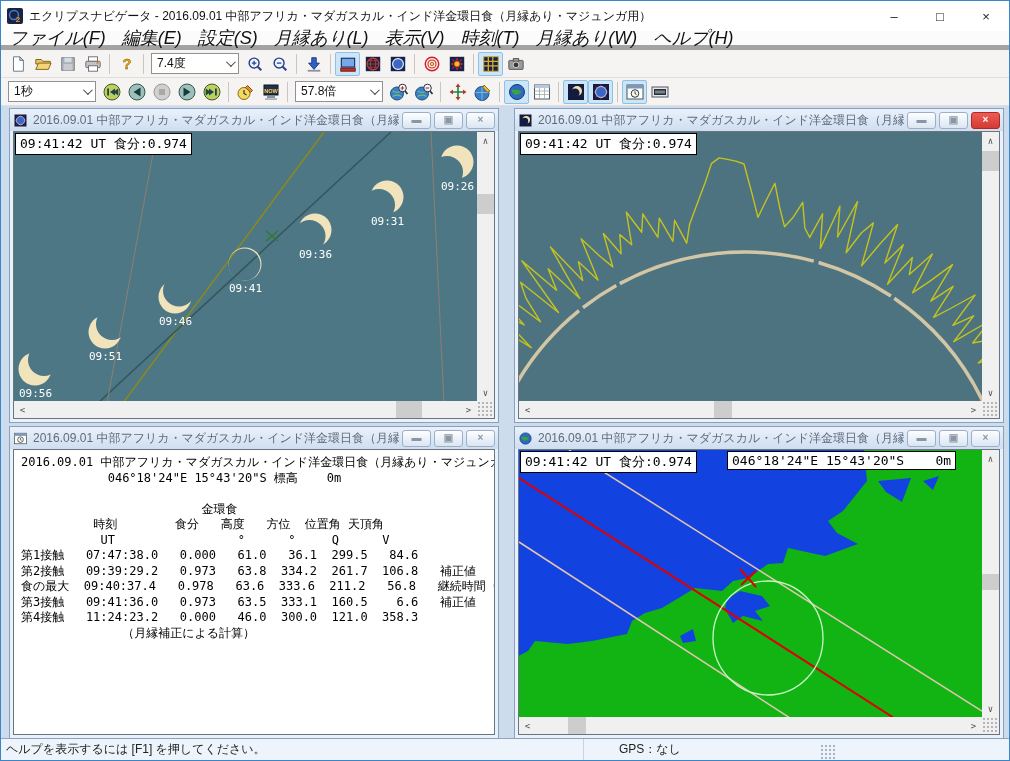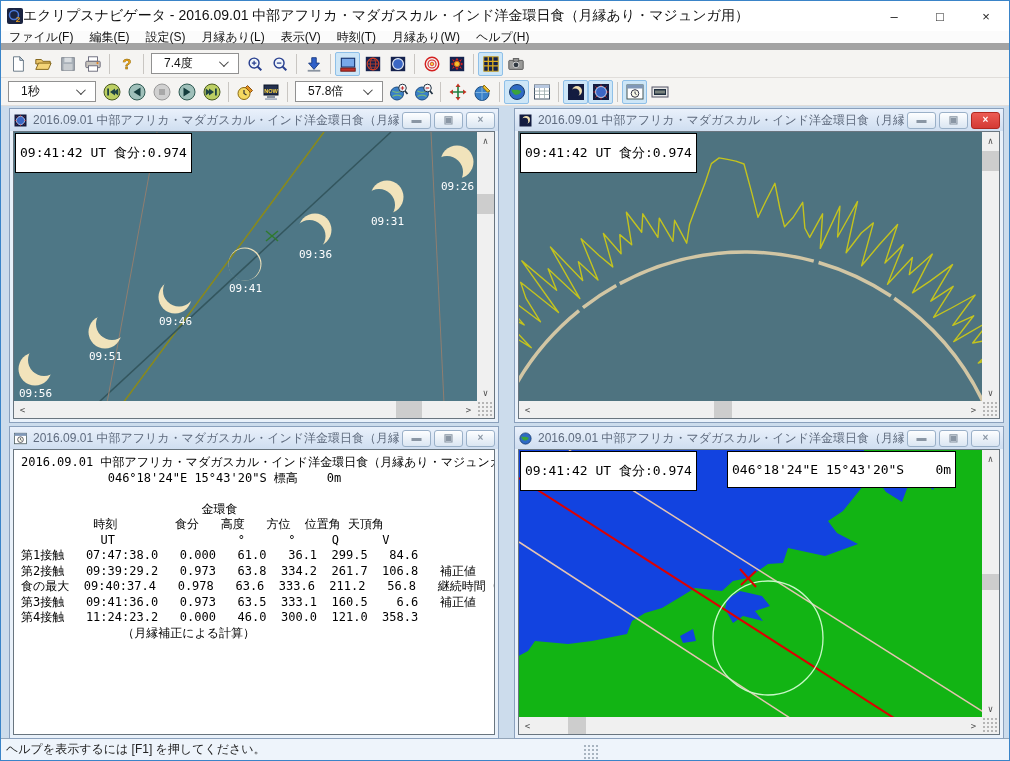--- a/index.html
+++ b/index.html
@@ -2,36 +2,36 @@
 <html><head>
 <meta charset="utf-8">
 <style>
   * { margin:0; padding:0; box-sizing:border-box; }
   html,body { background:#888; }
   body { font-family:"Liberation Sans", sans-serif; }
   .app { width:1010px; height:761px; background:#fff; border:1px solid #3a84c8;
          display:flex; flex-direction:column; overflow:hidden; position:relative; }
   
   .titlebar { height:30px; background:#fff; display:flex; align-items:center; padding-left:6px; flex:none; }
-  .titlebar .ttext { font-size:14px; color:#111; flex:1; white-space:nowrap; overflow:hidden; }
+  .titlebar .ttext { font-size:12px; color:#111; margin-left:6px; flex:1; white-space:nowrap; overflow:hidden; }
   .winctl { display:flex; height:100%; }
   .winctl div { width:46px; display:flex; align-items:center; justify-content:center;
                 font-size:13px; color:#222; }
   
-  .menubar { height:19px; background:#fbfbfb; display:flex; align-items:center; font-size:12px; color:#111; flex:none; border-bottom:7px solid #a3a3a3;}
+  .menubar { height:19px; background:#fbfbfb; display:flex; align-items:center; font-size:18px; color:#111; flex:none; border-bottom:5px solid #a3a3a3;font-style:italic;}
   .menubar span { padding:0 8px; }
   
   .toolbar { height:28px; background:#f5f4f2; display:flex; align-items:center; padding:0 4px; flex:none;
              border-bottom:1px solid #e0ddda; }
   .tbtn { width:25px; height:24px; display:flex; align-items:center; justify-content:center;
           border:1px solid transparent; border-radius:2px; flex:none; }
   .tbtn.on { background:#cde6f7; border-color:#8fc0e8; }
   .tsep { width:1px; height:20px; background:#c9c6c2; margin:0 4px; flex:none; }
   .combo { width:88px; height:21px; background:#fff; border:1px solid #919191; display:flex;
-           align-items:center; font-size:12px; color:#111; padding:0 12px; margin:0 3px; flex:none; justify-content:space-between;}
+           align-items:center; font-size:12px; color:#111; padding:0 5px; margin:0 3px; flex:none; justify-content:space-between;}
   .chev { width:7px; height:7px; border-right:1.4px solid #444; border-bottom:1.4px solid #444;
           transform:rotate(45deg) translateY(-2px); }
   
   .mdi { flex:1; background:#ccdcec; position:relative; }
   .cw { position:absolute; background:#e9f1fa; border:1px solid #8aa0bc; }
   .cw-title { height:22px; display:flex; align-items:center; padding:0 3px;
               background:linear-gradient(#eaf1fb,#cfdef0); }
   .cw-title .ctext { flex:1; font-size:12px; color:#5f6b7e; margin-left:5px; white-space:nowrap; overflow:hidden; }
   .cbtn { width:29px; height:17px; border:1px solid #9ab0c8; border-radius:3px; margin-left:3px;
           background:linear-gradient(#fdfeff,#dbe6f2); display:flex; align-items:center; justify-content:center;
@@ -44,21 +44,21 @@
   
   .sbv { position:absolute; top:0; right:0; bottom:17px; width:17px; background:#f0f0f0; }
   .sbh { position:absolute; left:0; bottom:0; right:17px; height:17px; background:#f0f0f0; }
   .sarr { position:absolute; width:17px; height:17px; color:#505050; font-size:9px; display:flex;
           align-items:center; justify-content:center; font-family:"DejaVu Sans Mono",monospace; }
   .sthumb { position:absolute; background:#cdcdcd; }
   .scorner { position:absolute; right:0; bottom:0; width:17px; height:17px; background:#f0f0f0;
              background-image:radial-gradient(circle,#b5b5b5 1px,transparent 1.2px); background-size:4px 4px;
              background-position:8px 8px; }
   .overlaybox { position:absolute; background:#fff; border:1px solid #000; color:#000;
-                font-family:"DejaVu Sans Mono",monospace; font-size:13px; padding:10px 4px; white-space:pre; z-index:5;}
+                font-family:"DejaVu Sans Mono",monospace; font-size:13px; padding:1px 4px; white-space:pre; z-index:5;}
   
   .report { font-family:"DejaVu Sans Mono",monospace; font-size:12px; line-height:15.5px; color:#000;
             padding:5px 7px; white-space:pre; overflow:hidden; width:100%; height:100%; }
   
   .statusbar { height:22px; background:#eef4fb; border-top:1px solid #93a5b8; display:flex; align-items:center;
                font-size:12px; color:#222; flex:none; }
   .statusbar .sp1 { width:582px; padding-left:5px; }
   .statusbar .sp2 { width:237px; padding-left:35px; border-left:1px solid #c7d4e0; align-self:stretch; display:flex; align-items:center;}
   .statusbar .sp3 { flex:1; padding-left:4px; border-left:1px solid #c7d4e0; align-self:stretch; display:flex; align-items:center;}
   .sgrip { width:16px; height:16px; align-self:flex-end;
@@ -641,16 +641,17 @@
           <div class="sarr" style="right:0">&gt;</div>
         </div>
         <div class="scorner"></div>
       </div>
     </div>
 
   </div>
 
   <div class="statusbar">
     <div class="sp1">ヘルプを表示するには [F1] を押してください。</div>
+    <div class="sp2">GPS：なし</div>
     <div class="sgrip"></div>
   </div>
 
 </div>
 
 </body></html>

